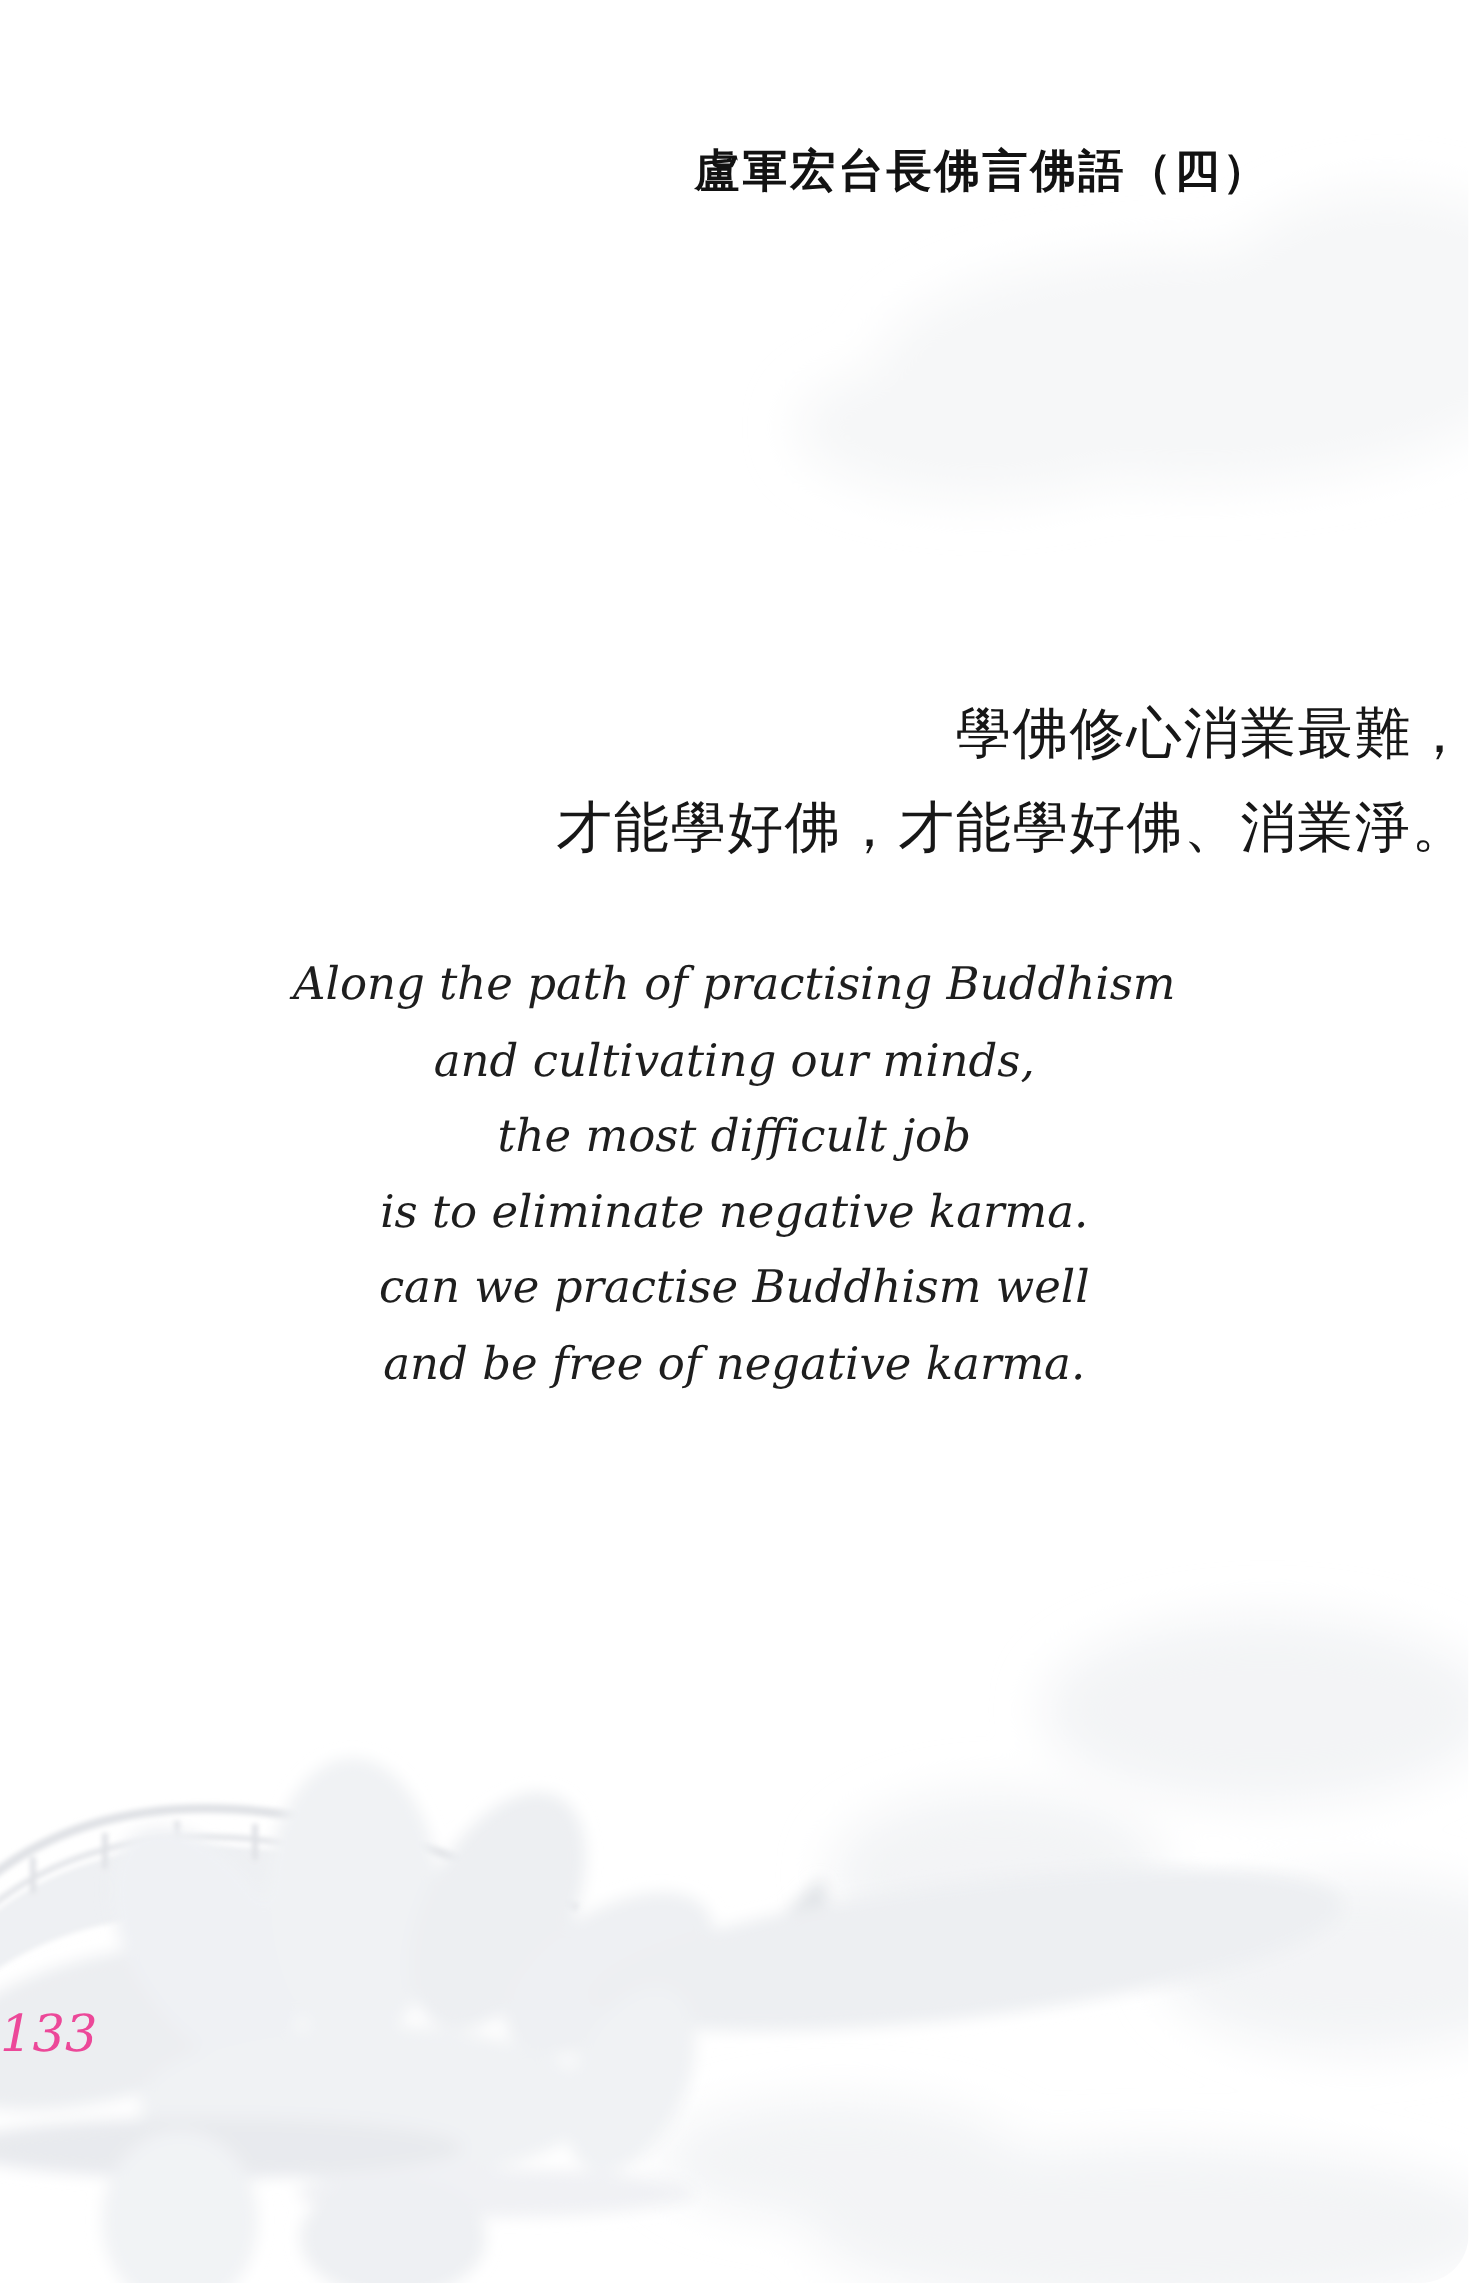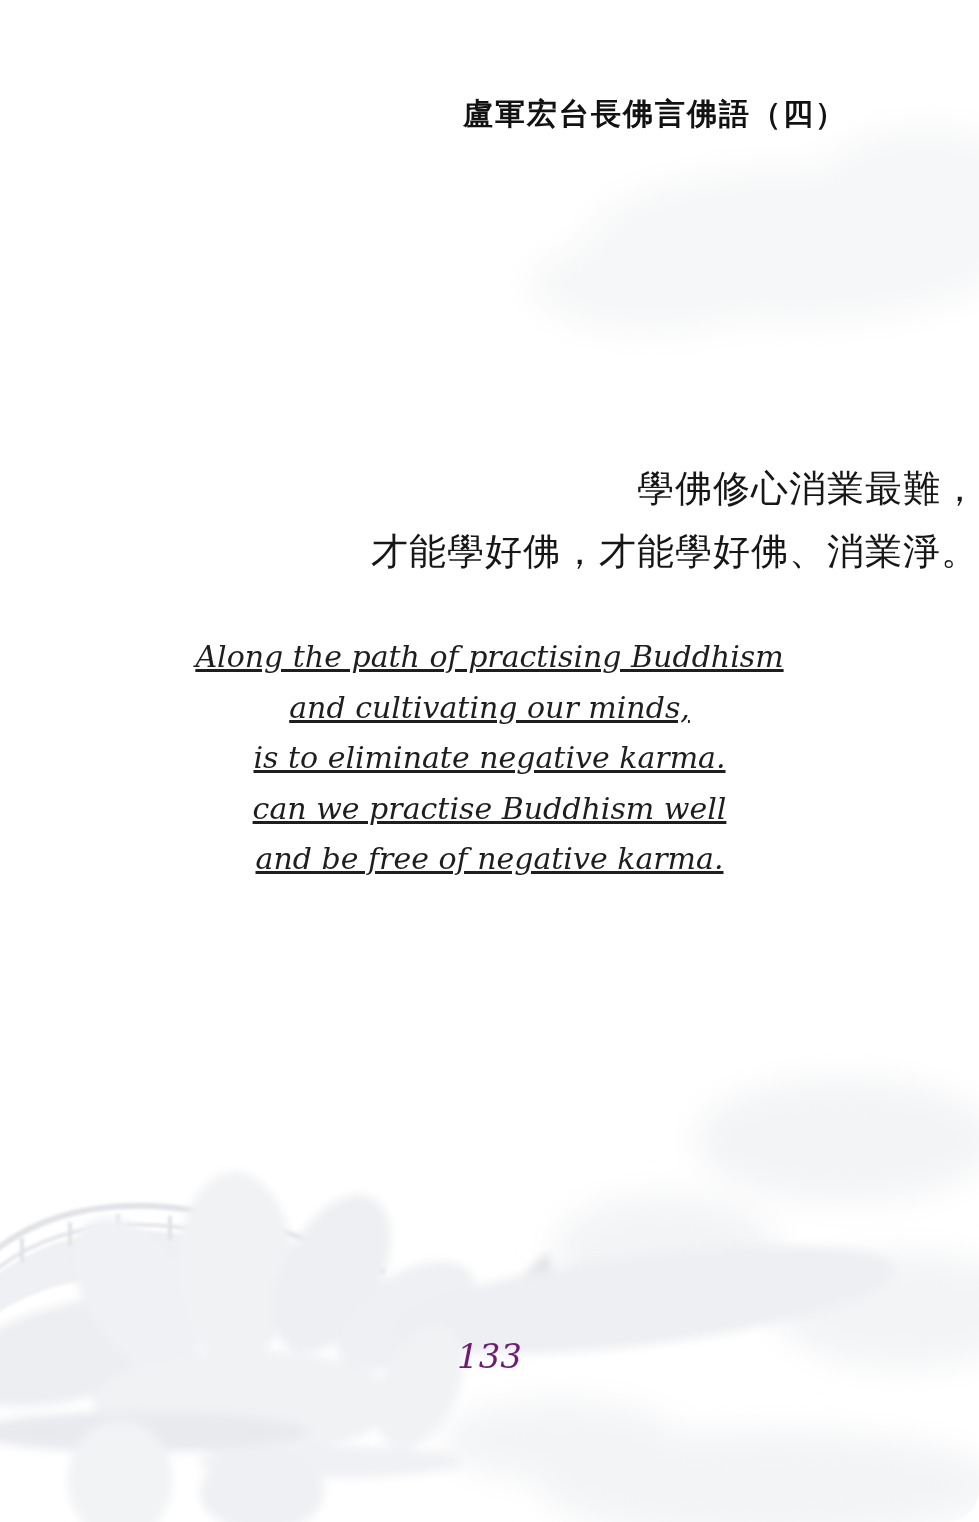--- a/index.html
+++ b/index.html
@@ -62,32 +62,31 @@
     width: 100%;
     text-align: center;
   }
   .english-poem .en-line {
     font-family: "DejaVu Serif", "Liberation Serif", serif;
     font-style: italic;
     font-size: 30px;
     line-height: 50.5px;
     color: #1e1e1e;
     white-space: nowrap;
-    text-decoration: underline;
   }
   .page-number {
     position: absolute;
     top: 1336px;
     left: 0;
     width: 100%;
-    text-align: center;
+    text-align: left;
     font-family: "DejaVu Serif", "Liberation Serif", serif;
     font-style: italic;
     font-size: 34px;
-    color: #701a75;
+    color: #ec4899;
   }
 </style>
 </head>
 <body>
 
 <div class="page">
 
   <svg class="watermark-layer" viewBox="0 0 979 1522" width="979" height="1522" xmlns="http://www.w3.org/2000/svg">
     <defs>
       <filter id="soft" x="-60%" y="-60%" width="220%" height="220%">
@@ -150,20 +149,21 @@
     <div class="header-title">盧軍宏台長佛言佛語（四）</div>
 
     <div class="chinese-poem">
       <div class="cn-line">學佛修心消業最難，</div>
       <div class="cn-line">才能學好佛，才能學好佛、消業淨。</div>
     </div>
 
     <div class="english-poem">
       <div class="en-line">Along the path of practising Buddhism</div>
       <div class="en-line">and cultivating our minds,</div>
+      <div class="en-line">the most difficult job</div>
       <div class="en-line">is to eliminate negative karma.</div>
       <div class="en-line">can we practise Buddhism well</div>
       <div class="en-line">and be free of negative karma.</div>
     </div>
 
     <div class="page-number">133</div>
 
   </div>
 </div>
 

